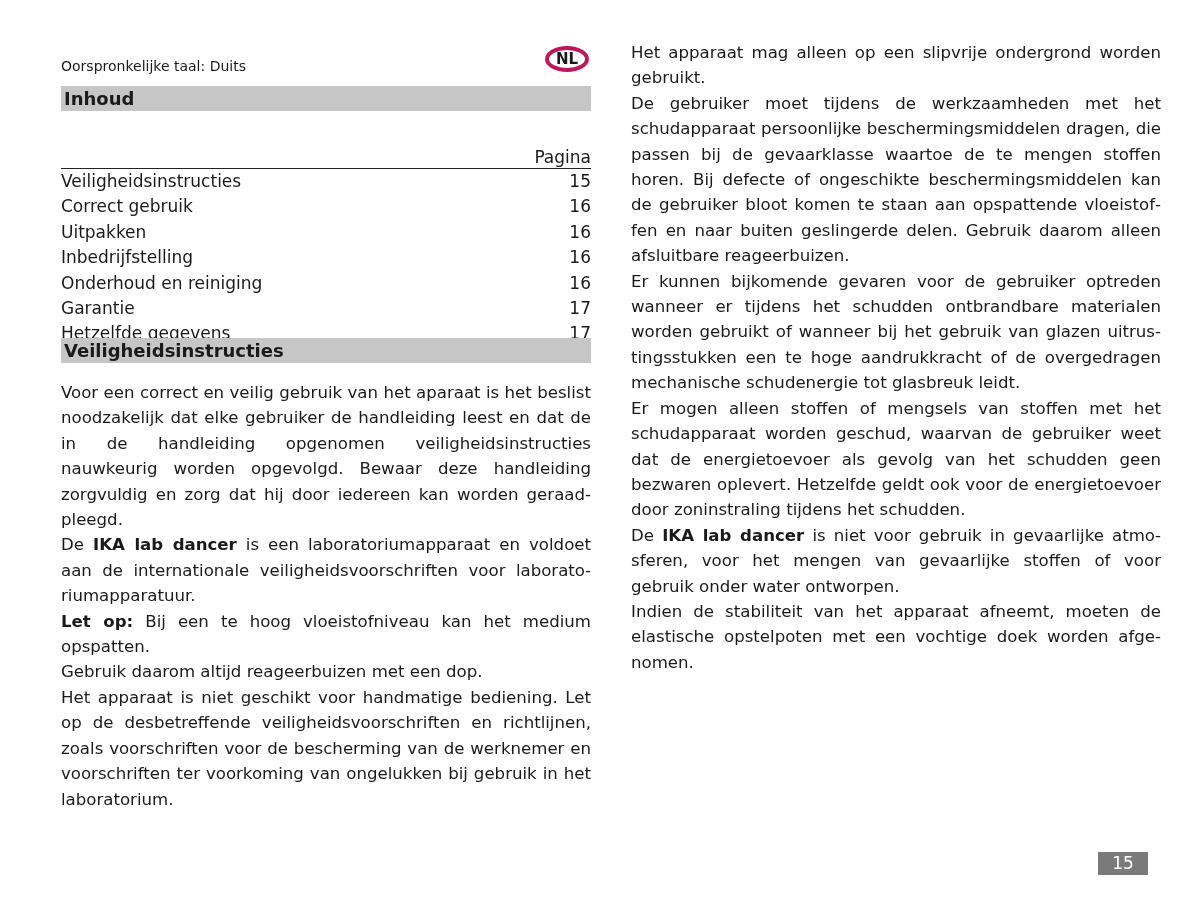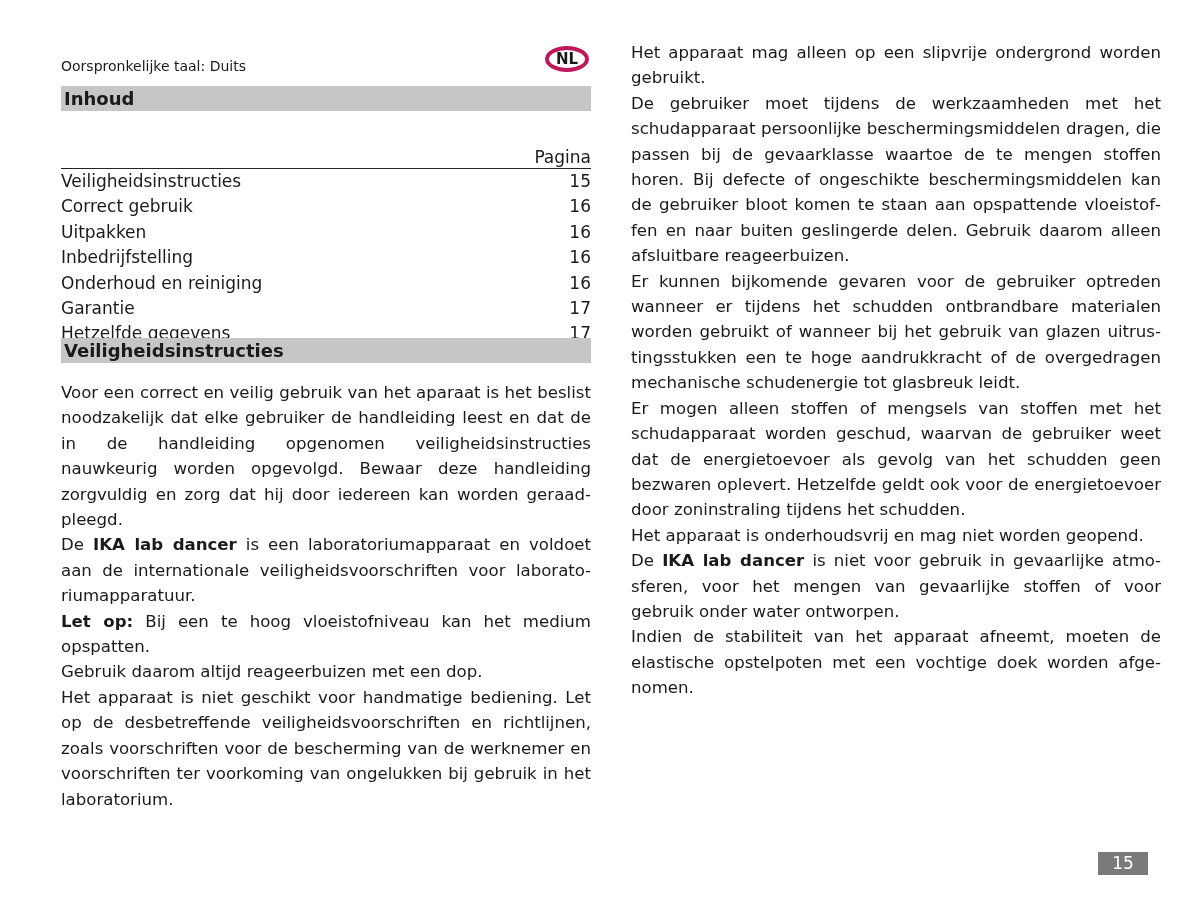--- a/index.html
+++ b/index.html
@@ -85,18 +85,17 @@
     <p class="para"><span>De </span><b>IKA lab dancer</b><span> is een laboratoriumapparaat en voldoet aan de internationale veiligheidsvoorschriften voor laborato­riumapparatuur.</span></p>
     <p class="para"><b>Let op:</b><span> Bij een te hoog vloeistofniveau kan het medium opspatten.</span></p>
     <p class="para"><span>Gebruik daarom altijd reageerbuizen met een dop.</span></p>
     <p class="para"><span>Het apparaat is niet geschikt voor handmatige bediening. Let op de desbetreffende veiligheidsvoorschriften en richtlijnen, zoals voorschriften voor de bescherming van de werknemer en voorschriften ter voorkoming van ongelukken bij gebruik in het laboratorium.</span></p>
   </div>
 <div class="right-body" id="right-body">
     <p class="para"><span>Het apparaat mag alleen op een slipvrije ondergrond worden gebruikt.</span></p>
     <p class="para"><span>De gebruiker moet tijdens de werkzaamheden met het schudapparaat persoonlijke beschermingsmiddelen dragen, die passen bij de gevaarklasse waartoe de te mengen stoffen horen. Bij defecte of ongeschikte beschermingsmiddelen kan de gebruiker bloot komen te staan aan opspattende vloeistof­fen en naar buiten geslingerde delen. Gebruik daarom alleen afsluitbare reageerbuizen.</span></p>
     <p class="para"><span>Er kunnen bijkomende gevaren voor de gebruiker optreden wanneer er tijdens het schudden ontbrandbare materialen worden gebruikt of wanneer bij het gebruik van glazen uitrus­tingsstukken een te hoge aandrukkracht of de overgedragen mechanische schudenergie tot glasbreuk leidt.</span></p>
     <p class="para"><span>Er mogen alleen stoffen of mengsels van stoffen met het schudapparaat worden geschud, waarvan de gebruiker weet dat de energietoevoer als gevolg van het schudden geen bezwaren oplevert. Hetzelfde geldt ook voor de energietoe­voer door zoninstraling tijdens het schudden.</span></p>
-    <p class="para"><span>Het apparaat is onderhoudsvrij en mag niet worden geopend.</span></p>
     <p class="para"><span>De </span><b>IKA lab dancer</b><span> is niet voor gebruik in gevaarlijke atmo­sferen, voor het mengen van gevaarlijke stoffen of voor gebruik onder water ontworpen.</span></p>
     <p class="para"><span>Indien de stabiliteit van het apparaat afneemt, moeten de elastische opstelpoten met een vochtige doek worden afge­nomen.</span></p>
   </div>
 
 <div class="page-num">15</div>
 
 </body></html>

